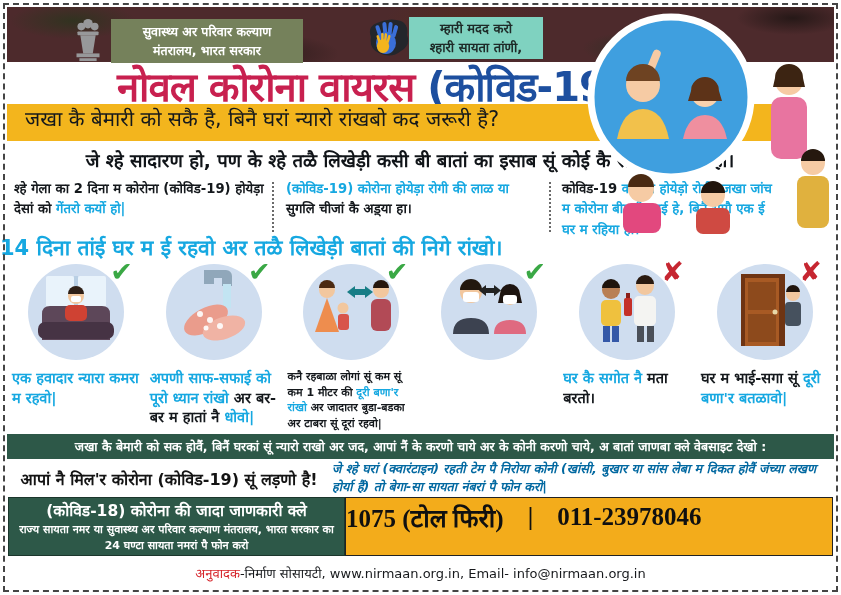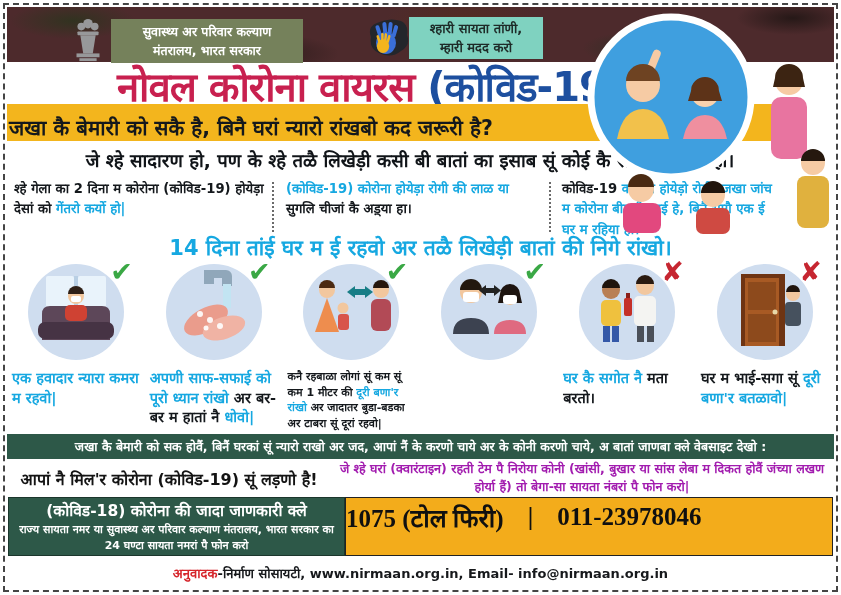--- a/index.html
+++ b/index.html
@@ -25,71 +25,71 @@
     color:#1e2b28;font-weight:bold;font-size:13px;text-align:center;display:flex;
     flex-direction:column;justify-content:center;line-height:1.5;}
   .family-illo{position:absolute;left:583px;top:5px;width:252px;height:230px;z-index:20;}
 
   
   .title{position:absolute;left:20px;top:58px;width:700px;text-align:center;
     font-size:40px;font-weight:bold;letter-spacing:-1px;white-space:nowrap;}
   .title .t-main{color:#c8204f;}
   .title .t-covid{color:#1d4f9f;}
   .q-bar{position:absolute;left:7px;top:104px;width:768px;height:37px;background:#f3b51d;
-    display:flex;align-items:flex-end;padding-left:2px;box-sizing:border-box;
-    font-size:20.5px;font-weight:bold;color:#14181c;white-space:nowrap;}
+    display:flex;align-items:flex-start;padding-left:18px;box-sizing:border-box;
+    font-size:20.5px;font-weight:normal;color:#14181c;white-space:nowrap;}
   .intro-line{position:absolute;left:10px;top:147px;width:800px;text-align:center;
     font-size:18.5px;font-weight:bold;color:#101418;}
 
   
   .cond{position:absolute;top:179px;font-size:13.2px;font-weight:bold;line-height:1.55;}
   .cond-1{left:14px;width:252px;}
   .cond-2{left:286px;width:246px;}
   .cond-3{left:562px;width:210px;}
   .vsep{position:absolute;top:182px;height:50px;border-left:2px dotted #6a6a6a;}
   .vsep-1{left:272px;}
   .vsep-2{left:549px;}
 
-  .stay-heading{position:absolute;left:0;top:233px;width:841px;text-align:center;
+  .stay-heading{position:absolute;left:0;top:233px;width:841px;
     color:#16a8e1;font-size:21px;font-weight:bold;white-space:nowrap;}
 
   
   .tips{position:absolute;left:7px;top:264px;width:827px;display:flex;}
   .tip{width:137.8px;position:relative;padding:0 4px;box-sizing:border-box;}
   .tip-circle{width:96px;height:96px;border-radius:50%;margin:0 auto;position:relative;}
   .mark{position:absolute;top:-6px;right:12px;font-size:27px;font-weight:bold;z-index:2;line-height:1;}
   .mark-check{color:#3aa845;}
   .mark-cross{color:#c62631;}
   .caption{margin-top:9px;font-weight:bold;padding:0 1px;}
   .cap-lg{font-size:14.5px;line-height:1.35;}
   .cap-sm{font-size:11px;line-height:1.42;}
   .seg-cyan{color:#16a8e1;}
   .seg-black{color:#14181c;}
 
   
   .web-bar{position:absolute;left:7px;top:434px;width:827px;height:25px;background:#2d5848;
     color:#fff;font-size:12.5px;font-weight:bold;text-align:center;line-height:25px;white-space:nowrap;}
   .fight-line{position:absolute;left:8px;top:461px;width:322px;height:36px;display:flex;
     align-items:center;justify-content:center;text-align:center;font-size:16px;font-weight:bold;color:#141414;}
-  .quarantine-note{position:absolute;left:332px;top:460px;width:500px;text-align:center;
-    font-size:12.6px;font-weight:bold;line-height:1.45;color:#a21caf;}
+  .quarantine-note{position:absolute;left:332px;top:460px;width:500px;
+    font-size:12.6px;font-weight:bold;line-height:1.45;color:#0369a1;font-style:italic;}
 
   .info-box{position:absolute;left:8px;top:497px;width:337px;height:59px;background:#2d5848;
     border:1px solid #1b362c;box-sizing:border-box;color:#fff;text-align:center;padding-top:3px;}
   .info-heading{font-size:15.5px;font-weight:bold;line-height:1.35;}
   .info-detail{font-size:11px;line-height:1.5;padding:0 8px;font-weight:bold;}
   .phone-box{position:absolute;left:345px;top:497px;width:488px;height:59px;background:#f3ac1b;
     border:1px solid #222;box-sizing:border-box;text-align:center;padding-top:2px;}
   .phone-line{display:flex;justify-content:flex-start;align-items:center;gap:24px;
     font-family:"Liberation Serif",serif;font-size:25px;font-weight:bold;color:#101010;}
   .email-line{display:flex;justify-content:center;align-items:baseline;gap:7px;
     font-family:"Liberation Serif",serif;font-size:16.5px;font-weight:bold;color:#101010;}
 
   .footer-line{position:absolute;left:0;top:564px;width:841px;text-align:center;
-    font-size:13px;font-weight:bold;color:#17191c;}
+    font-size:13px;font-weight:normal;color:#17191c;}
   .footer-line .red{color:#d6252b;}
 </style>
 </head>
 <body>
 
 <div class="poster">
   <div class="page-border"></div>
 
   <div class="header-bar">
     <span class="emblem">
@@ -120,22 +120,22 @@
         <g fill="#f3b51e" transform="translate(5 13) scale(0.62)">
           <rect x="12" y="8" width="4" height="14" rx="2" transform="rotate(-18 14 15)"></rect>
           <rect x="18" y="5" width="4" height="16" rx="2"></rect>
           <rect x="23" y="5" width="4" height="16" rx="2" transform="rotate(6 25 13)"></rect>
           <rect x="28" y="8" width="4" height="13" rx="2" transform="rotate(16 30 14)"></rect>
           <ellipse cx="21" cy="26" rx="10" ry="11"></ellipse>
         </g>
       </svg>
     </span>
     <div class="slogan-box">
+      <span>म्हारी मदद करो</span>
       <span>श्हारी सायता तांणी,</span>
-      <span>म्हारी मदद करो</span>
     </div>
   </div>
 
   <div class="family-illo">
     <svg width="252" height="230" viewBox="0 0 252 230">
       <circle cx="88" cy="92" r="80" fill="#3f9fdf" stroke="#fff" stroke-width="7"></circle>
       <rect x="66" y="44" width="8" height="28" rx="4" fill="#f6cba4" transform="rotate(22 70 58)"></rect>
       <circle cx="60" cy="80" r="17" fill="#f6cba4"></circle>
       <path d="M43 76 a17 17 0 0 1 34 0 z" fill="#6e4322"></path>
       <path d="M34 134 q6-30 26-30 q20 0 26 30 z" fill="#f2c14b"></path>

